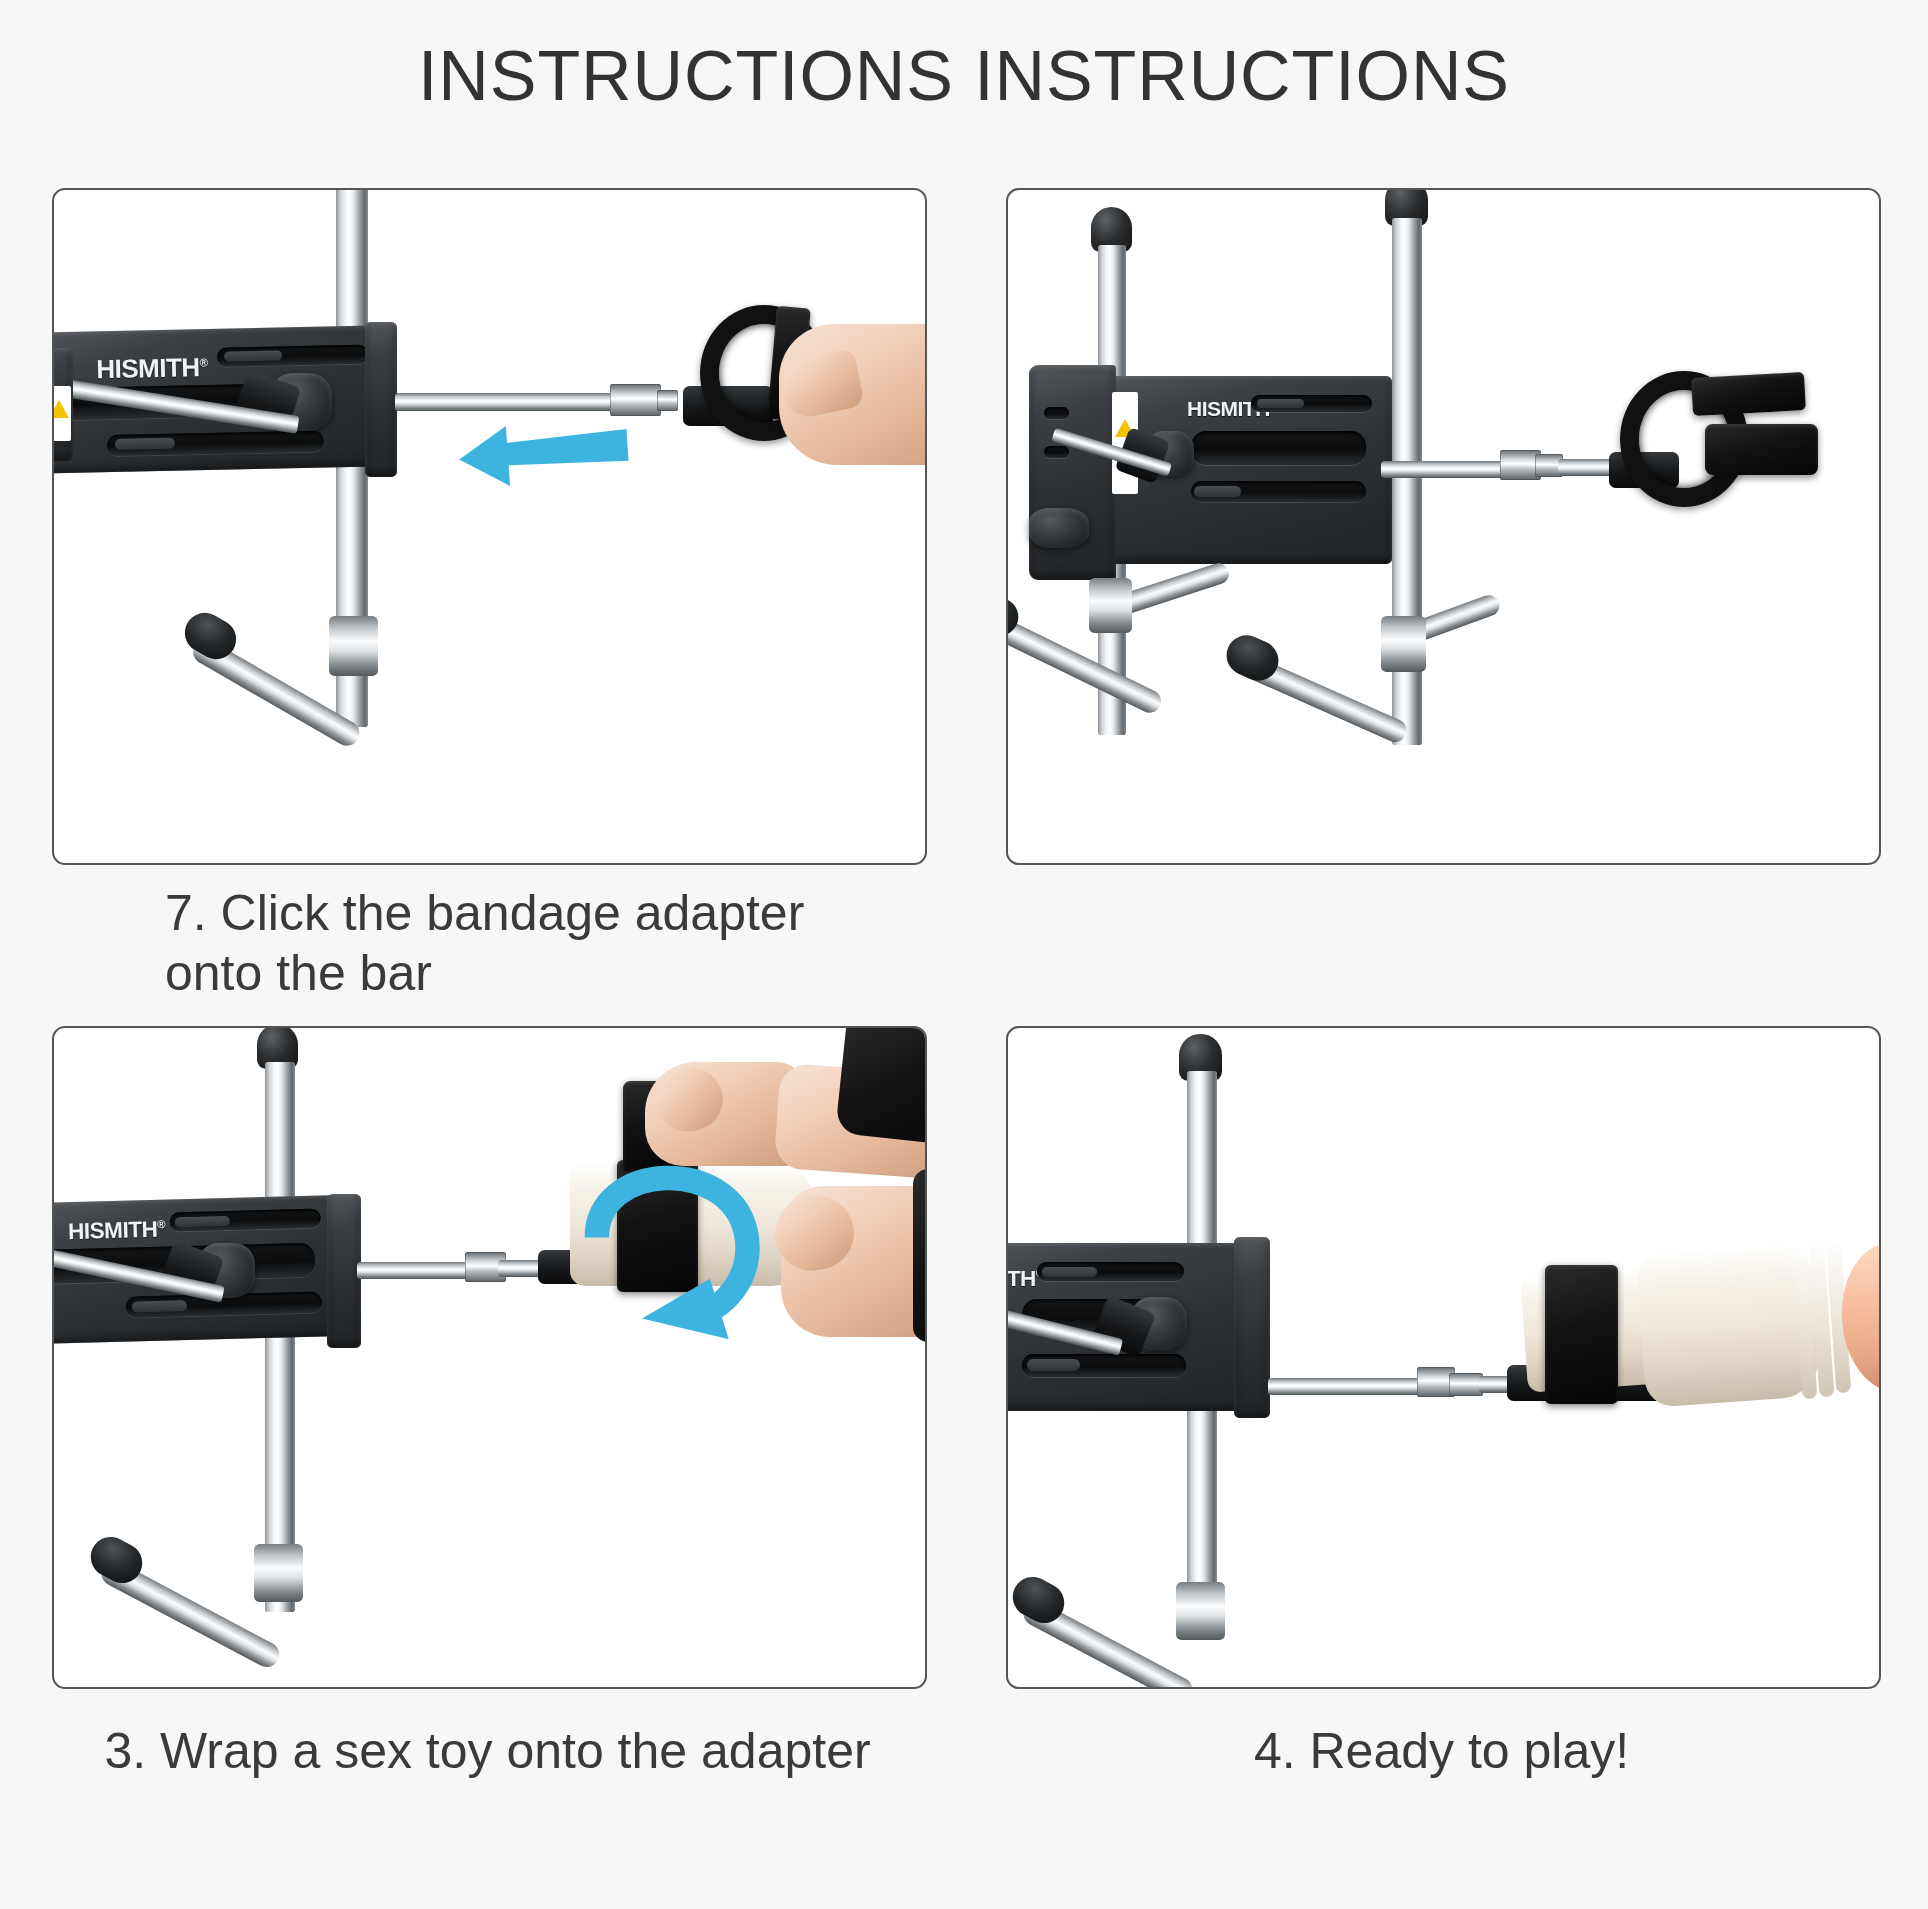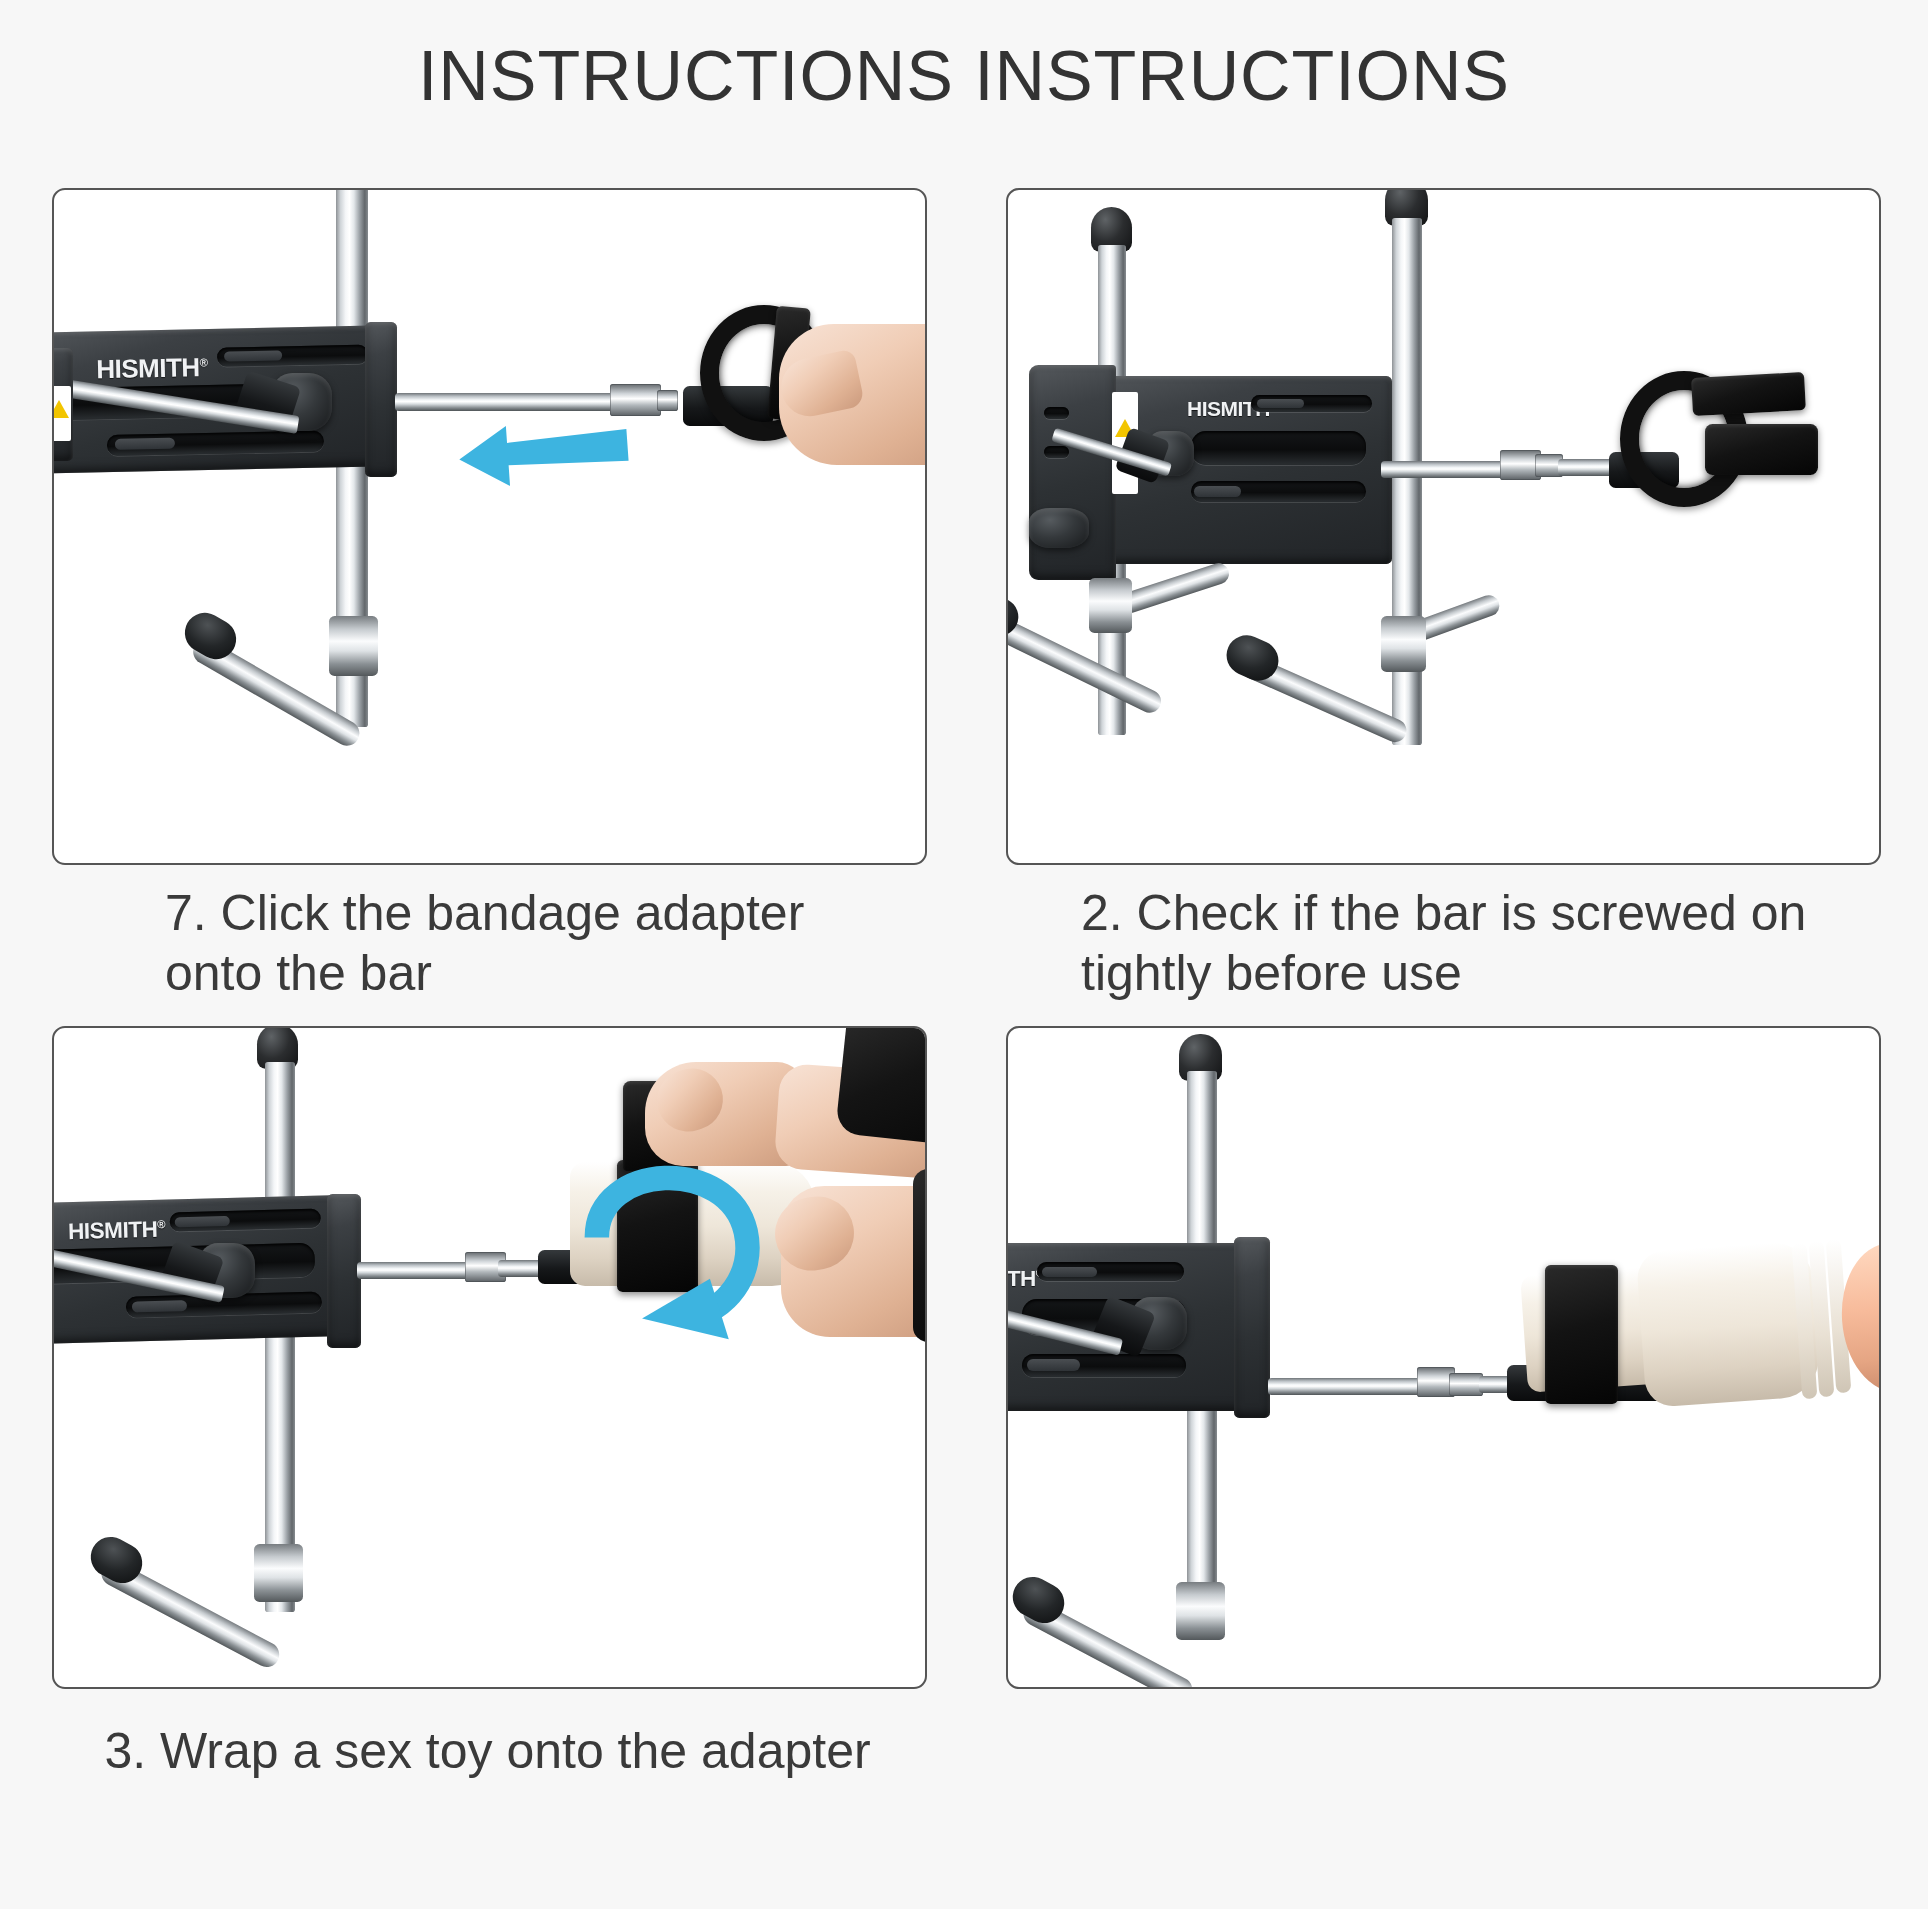--- a/index.html
+++ b/index.html
@@ -389,18 +389,17 @@
 
     <div class="strap" style="left:537px; top:237px; width:73px; height:139px;"></div>
 
     <div class="leg" style="left:17px; top:567px; width:188px; height:24.5px; transform:rotate(28deg);"></div>
     <div class="foot" style="left:3.8px; top:552px; width:53px; height:40px; transform:rotate(28deg);"></div>
     <div class="leg" style="left:168px; top:554px; width:49px; height:58px; border-radius:5.6px;"></div>
   </div>
 
   <div class="caption" id="caption-1">7. Click the bandage adapter
     onto the bar</div>
-  <div class="caption" id="caption-2">2. Check if the bar is screwed on
-    tightly before use</div>
   <div class="caption" id="caption-3">3. Wrap a sex toy onto the adapter</div>
+  <div class="caption" id="caption-4">4. Ready to play!</div>
 
 </div>
 
 
 </body></html>

